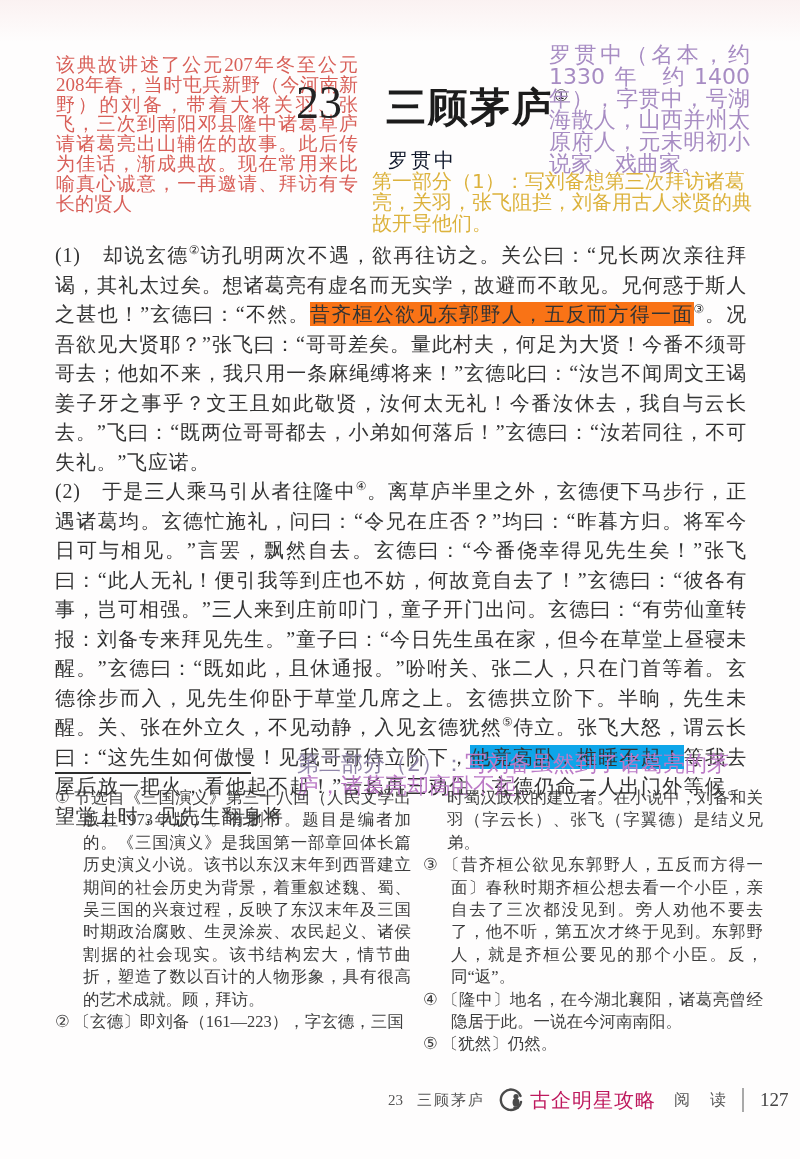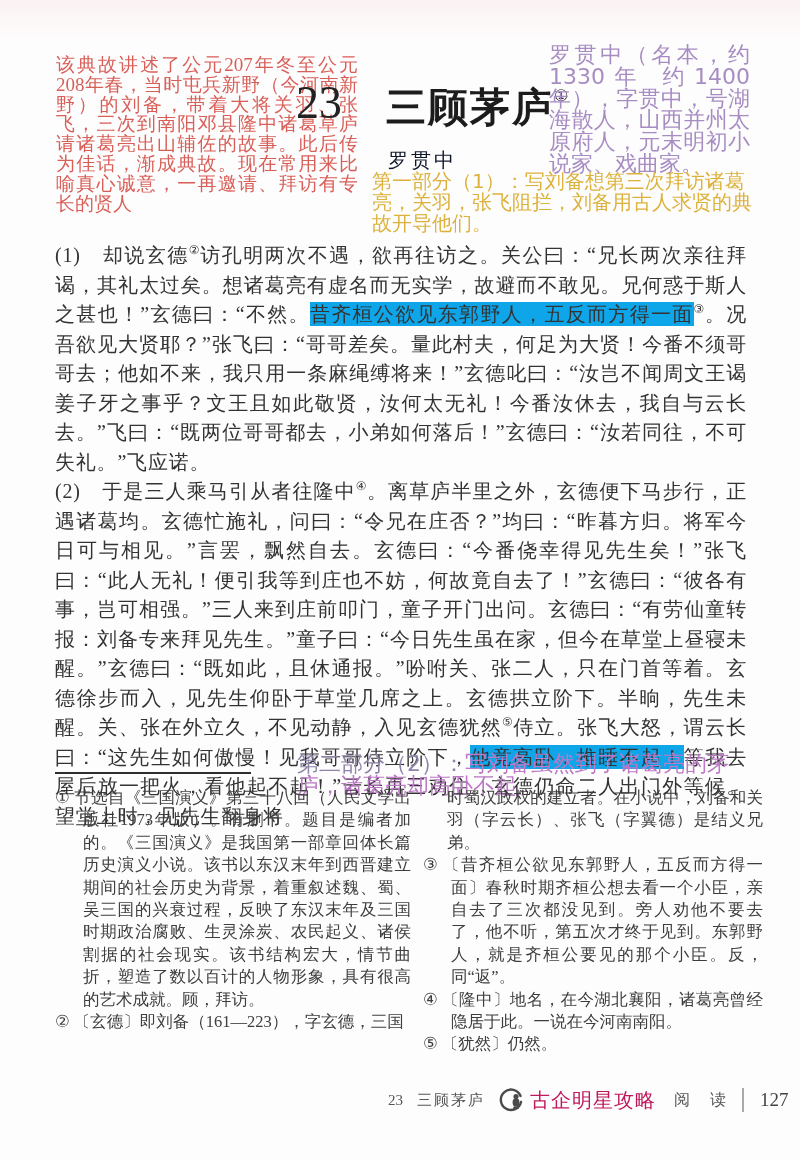--- a/index.html
+++ b/index.html
@@ -20,21 +20,21 @@
   .lesson-number{position:absolute;left:296px;top:76px;font-size:46px;color:#222;}
   .lesson-title{position:absolute;left:386px;top:80px;font-size:40px;font-weight:700;
         color:#1c1c1c;letter-spacing:2px;}
   .title-sup{font-size:16px;vertical-align:20px;font-weight:400;}
   .author{position:absolute;left:388px;top:147px;font-size:20px;color:#0f172a;letter-spacing:3px;}
 
   
   .main-text{position:absolute;left:55px;top:241px;width:692px;font-size:20px;
         line-height:29.5px;color:#333;text-align:justify;letter-spacing:0.8px;}
   .para{margin:0;}
-  .hl-yellow{background:#0ea5e9;padding:1px 0;}
+  .hl-yellow{background:#f97316;padding:1px 0;}
   .hl-purple{background:#0ea5e9;padding:1px 0;}
   .fnref{font-size:12px;letter-spacing:0;line-height:0;}
 
   .anno-purple{position:absolute;left:297px;top:753px;width:474px;
         font-family:"DejaVu Sans",sans-serif;font-size:22px;line-height:21.8px;}
   .anno-purple .label{color:#8f84a8;}
   .anno-purple .content{color:#bb79c6;}
 
   
   .fn-divider{position:absolute;left:55px;top:772px;width:196px;height:2px;background:#2e2e2e;}

